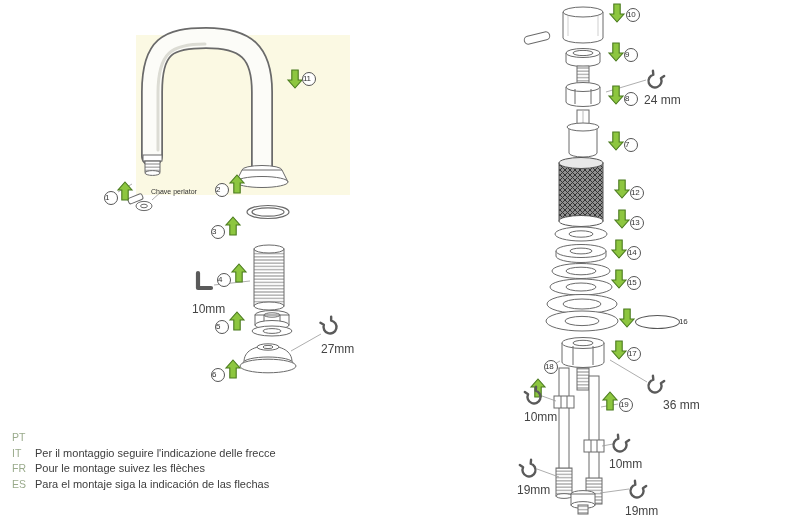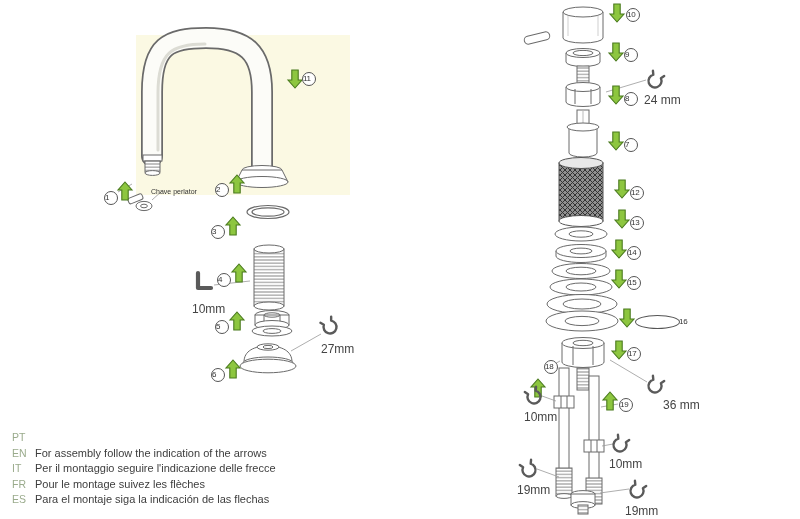--- a/index.html
+++ b/index.html
@@ -321,24 +321,20 @@
       </svg>
       <span class="tool-label" style="left: 192px; top: 302px;">10mm</span>
       <span class="part-label" style="left: 151px; top: 188px;">Chave perlator</span>
     </div>
 
   <div id="instructions">
       <div class="instr-row">
         <span class="instr-lang">PT</span>
       </div>
       <div class="instr-row">
-        <span class="instr-lang">EN</span>
-        <span class="instr-text">For assembly follow the indication of the arrows</span>
-      </div>
-      <div class="instr-row">
         <span class="instr-lang">IT</span>
         <span class="instr-text">Per il montaggio seguire l'indicazione delle frecce</span>
       </div>
       <div class="instr-row">
         <span class="instr-lang">FR</span>
         <span class="instr-text">Pour le montage suivez les flèches</span>
       </div>
       <div class="instr-row">
         <span class="instr-lang">ES</span>
         <span class="instr-text">Para el montaje siga la indicación de las flechas</span>

